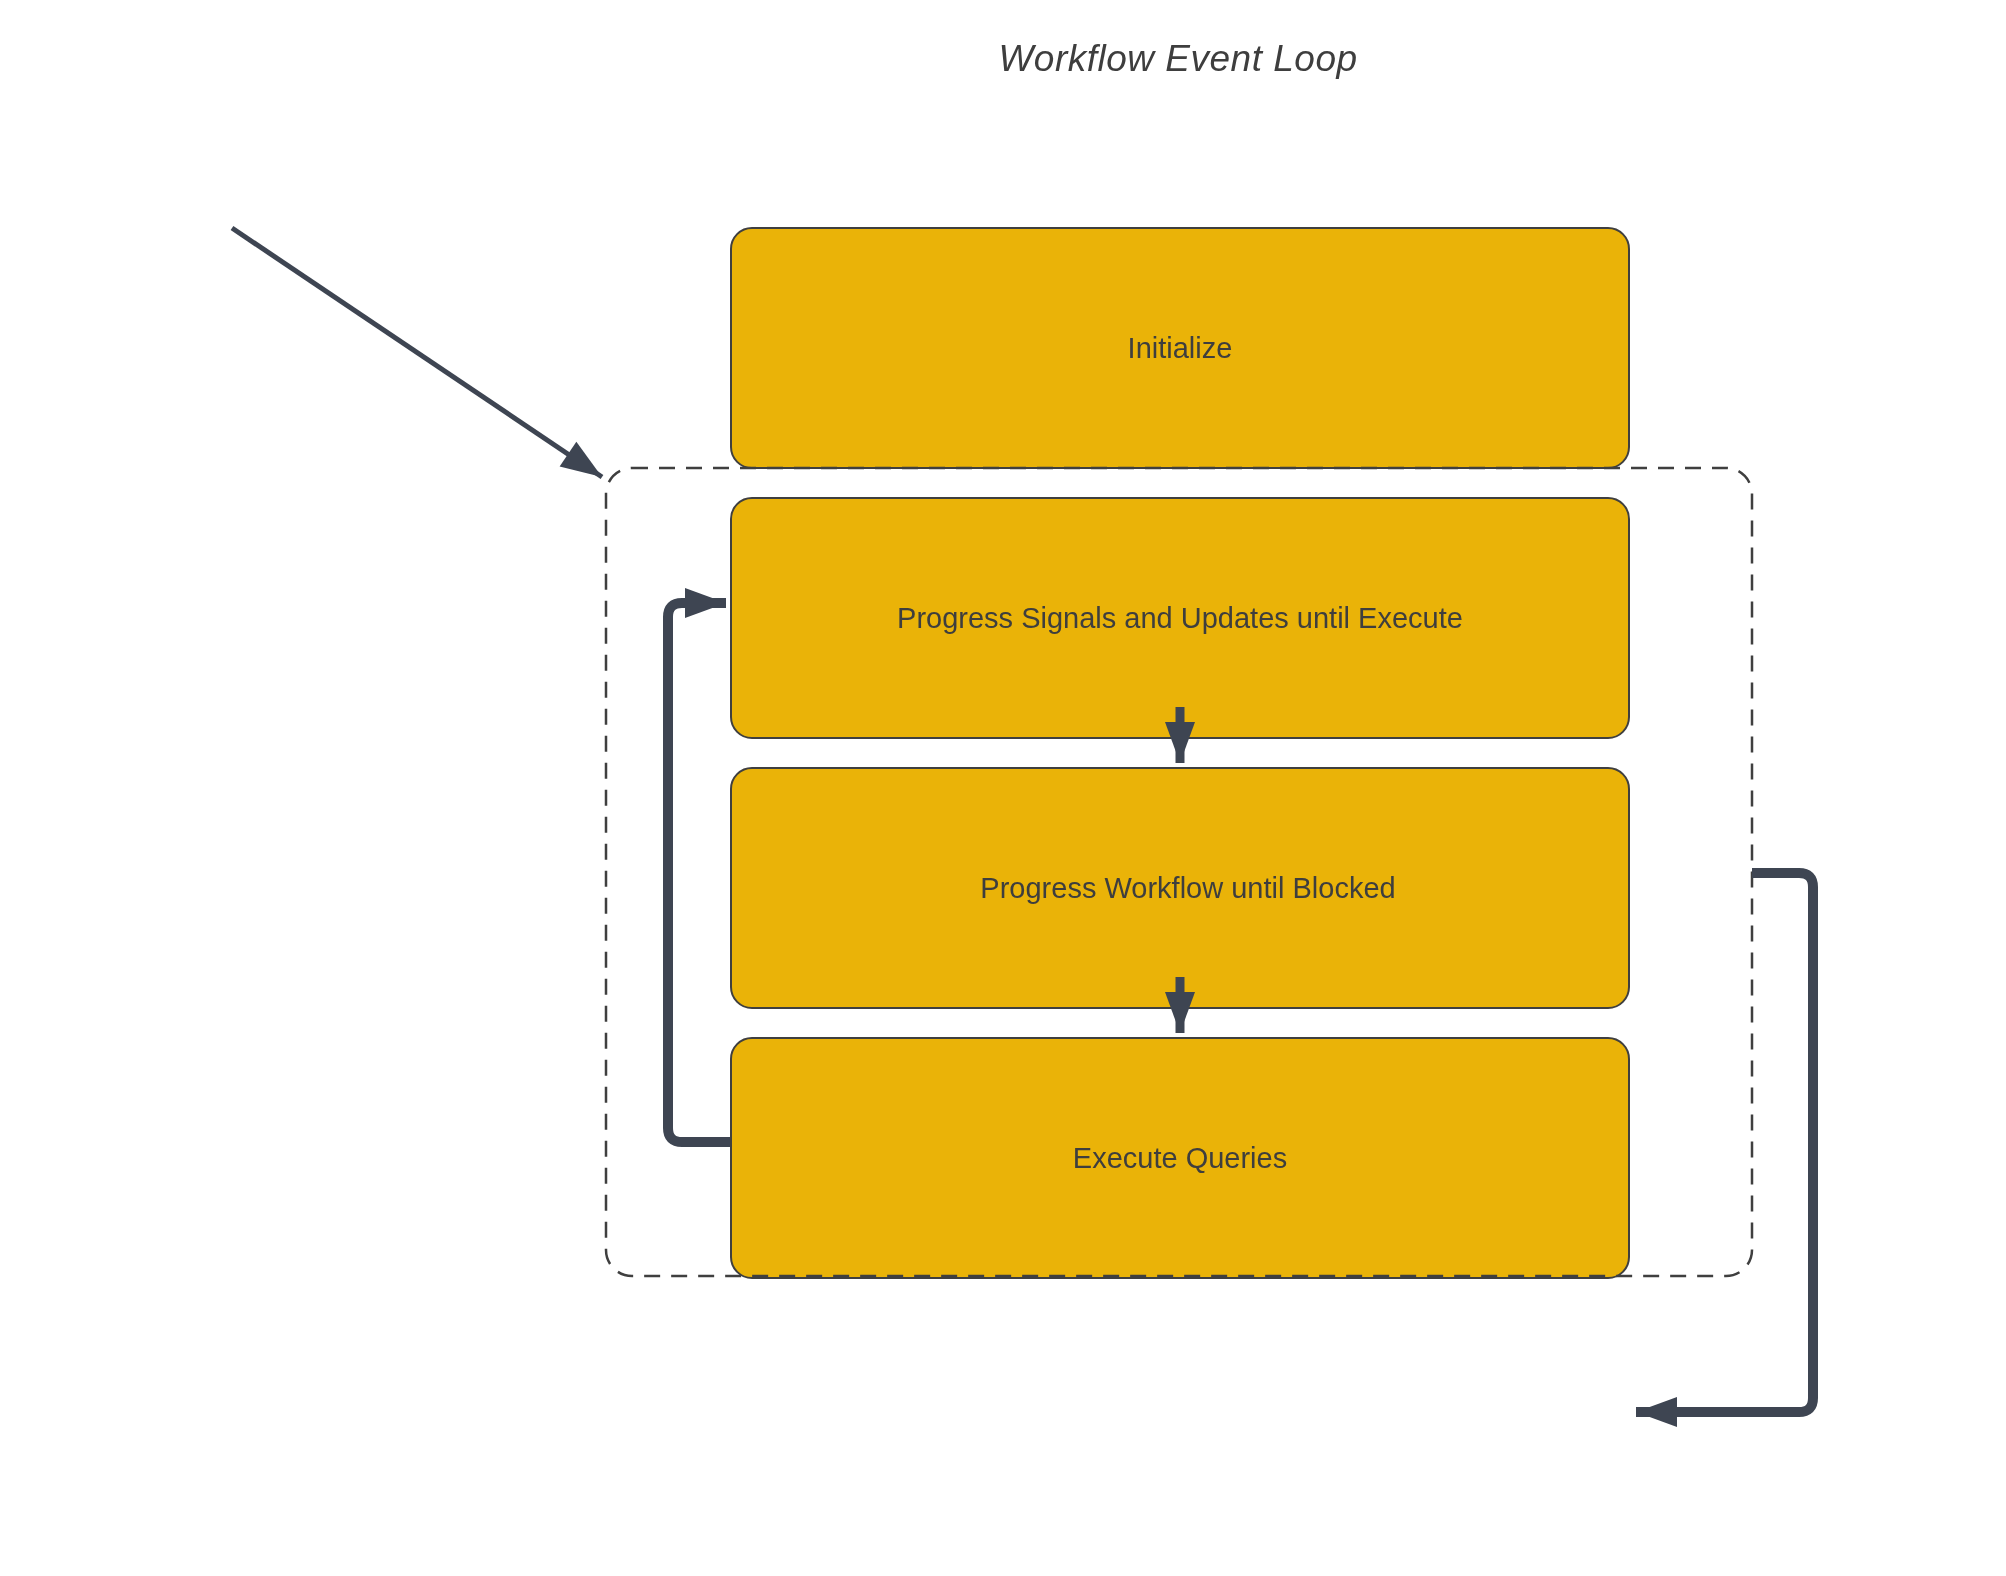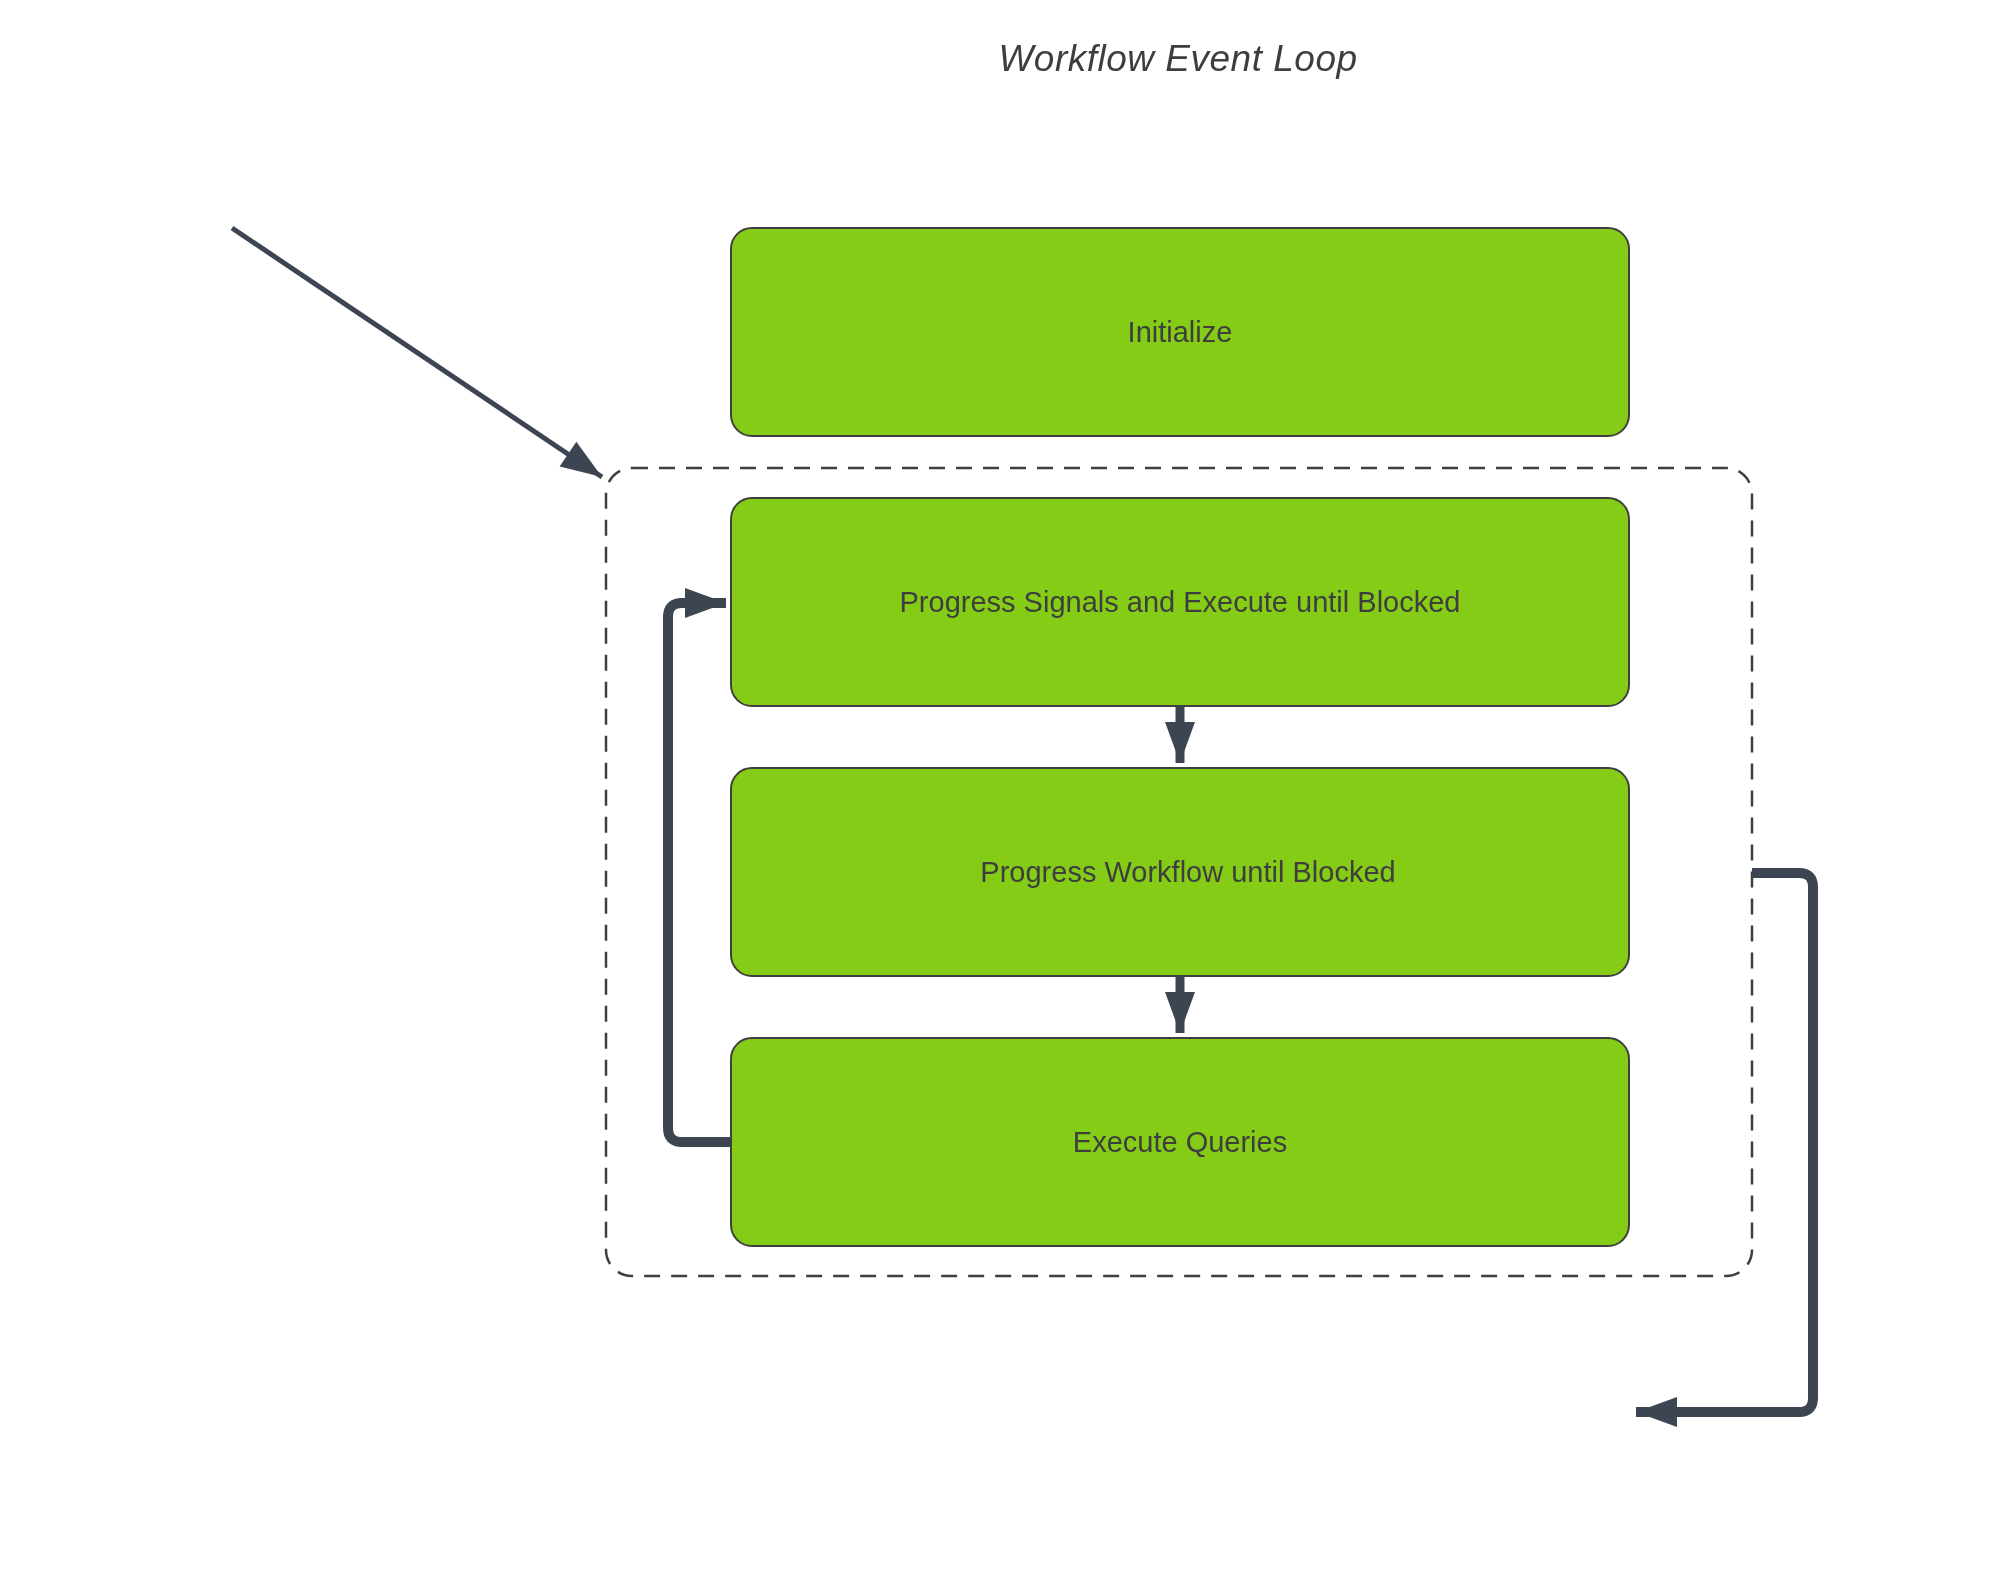--- a/index.html
+++ b/index.html
@@ -17,22 +17,22 @@
     text-align:center;
     font-size:37px;font-style:italic;color:#3e3e3e;
     letter-spacing:0.5px;
   }
   .ext-label{
     position:absolute;left:20px;top:136px;width:290px;
     text-align:center;font-size:30px;line-height:42px;color:#3e3e3e;
   }
   .ext-label span{display:block;}
   .node{
-    position:absolute;left:730px;width:900px;height:210px;
-    border:2px solid #3f3f3f;border-radius:22px;background:#84cc16;
+    position:absolute;left:730px;width:900px;height:242px;
+    border:2px solid #3f3f3f;border-radius:22px;background:#eab308;
     display:flex;align-items:center;justify-content:center;
     box-sizing:border-box;
   }
   .node .lbl{
     font-size:29px;color:#3e3e3e;text-align:center;
   }
   .n-initialize{top:227px;}
   .n-progress-signals{top:497px;}
   .n-progress-workflow{top:767px;padding-left:16px;}
   .n-execute-queries{top:1037px;}
@@ -48,21 +48,21 @@
 <div class="canvas">
 
   <div class="title">Workflow Event Loop</div>
 
 
   <div class="node n-initialize">
     <span class="lbl">Initialize</span>
   </div>
 
   <div class="node n-progress-signals">
-    <span class="lbl">Progress Signals and Execute until Blocked</span>
+    <span class="lbl">Progress Signals and Updates until Execute</span>
   </div>
 
   <div class="node n-progress-workflow">
     <span class="lbl">Progress Workflow until Blocked</span>
   </div>
 
   <div class="node n-execute-queries">
     <span class="lbl">Execute Queries</span>
   </div>
 

